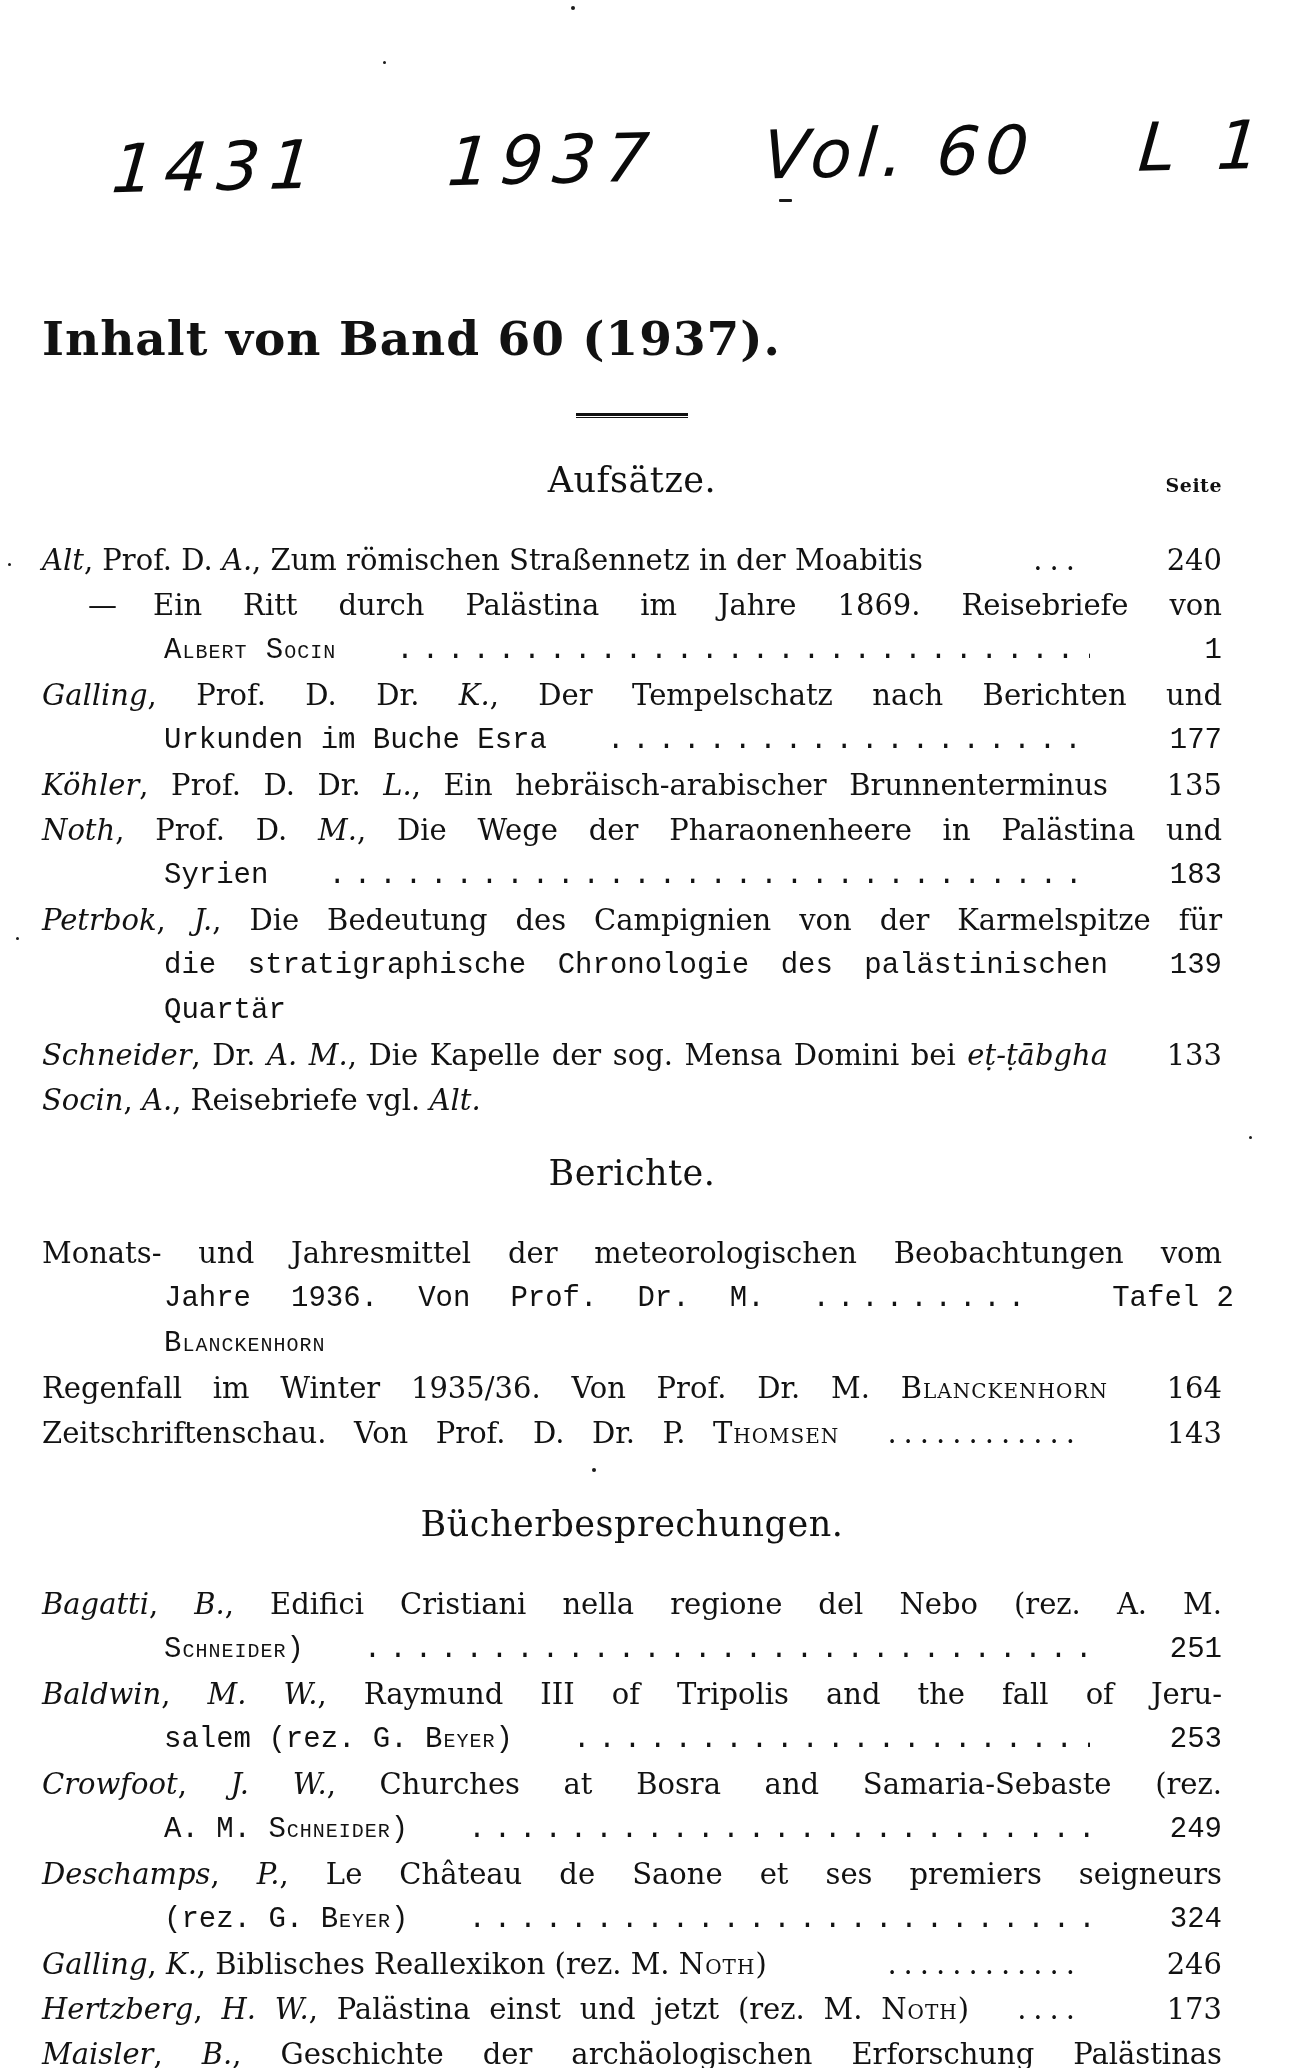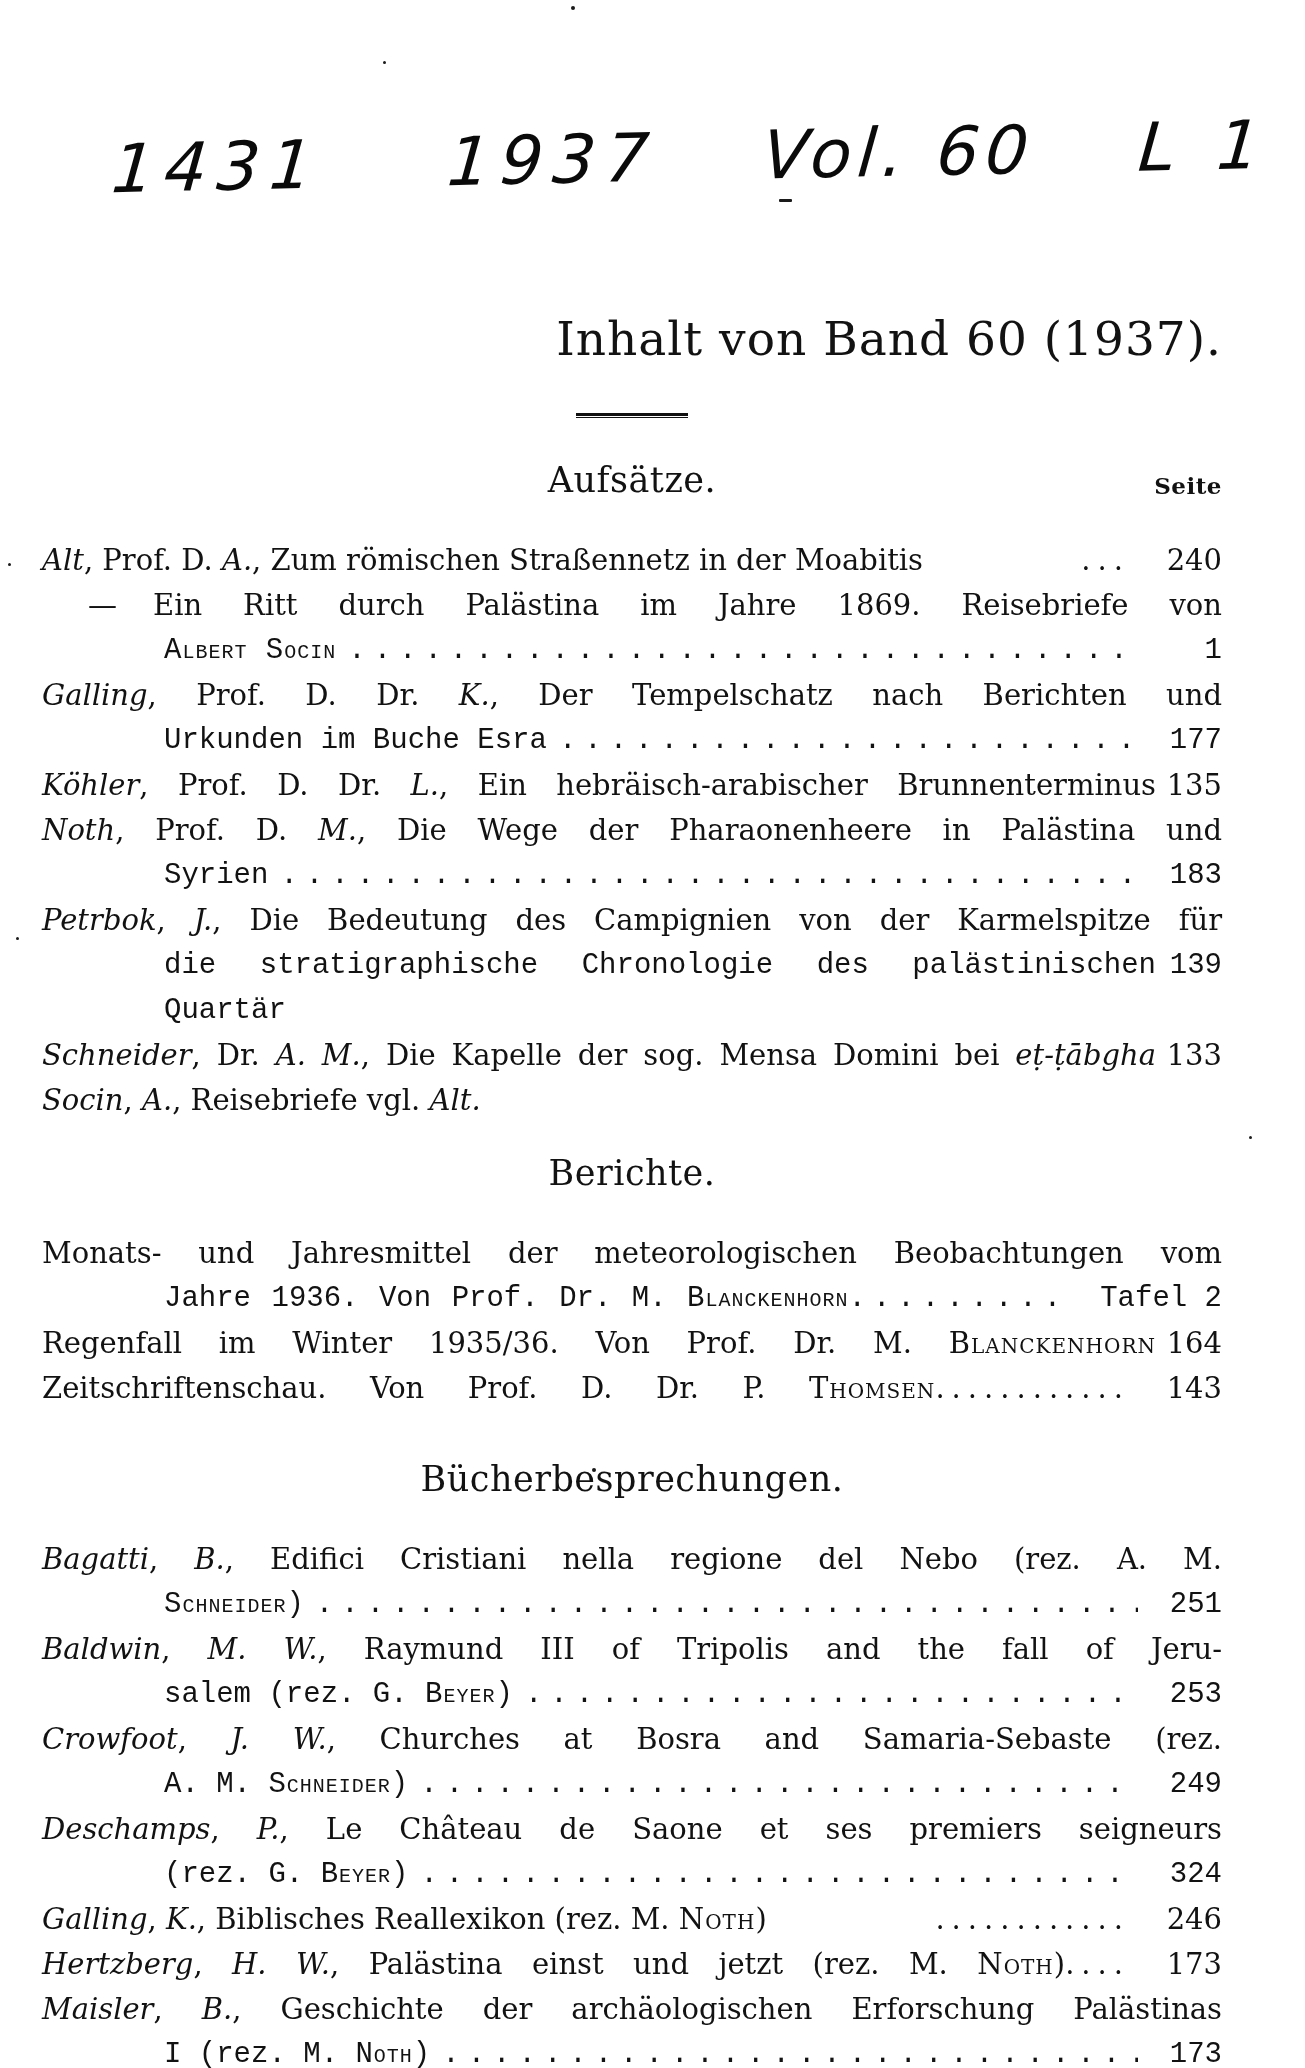--- a/index.html
+++ b/index.html
@@ -24,48 +24,48 @@
     color: #0a0a0a;
     white-space: nowrap;
   }
   .handwriting .hw { transform: skewX(-6deg); }
   .hw-2 { margin-left: 125px; }
   .hw-3 { margin-left: 105px; letter-spacing: 6px; }
   .hw-4 { margin-left: 105px; }
 
   .doc-title {
     position: absolute; top: 280px; left: 42px; width: 1180px;
-    text-align: right;
-    font-size: 47px; font-weight: normal;
+    text-align: left;
+    font-size: 47px; font-weight: bold;
     letter-spacing: 1px;
     white-space: nowrap;
   }
   .title-divider {
     position: absolute; top: 413px; left: 576px;
     width: 112px; height: 5px;
     background: linear-gradient(#111 0 55%, #fff 55% 70%, #111 70% 100%);
   }
 
   .toc {
     position: absolute; top: 458px; left: 42px; width: 1180px;
     font-size: 29px; line-height: 45px;
   }
   .heading-row { position: relative; text-align: center; height: 50px; margin-bottom: 30px; }
   .section-heading {
     display: inline; margin: 0;
     font-size: 35px; font-weight: normal; letter-spacing: 0.5px;
   }
   .side-label {
     position: absolute; right: 0; bottom: 0;
-    font-size: 23px; font-weight: bold; letter-spacing: 0.5px;
+    font-size: 19px; font-weight: bold; letter-spacing: 0.5px;
   }
   .toc-section + .toc-section .heading-row { margin-top: 28px; }
   .toc-section:last-child .heading-row { margin-top: 46px; }
 
-  .row { display: flex; align-items: baseline; }
+  .row { display: flex; align-items: baseline; gap: 48px; }
   .row .text { flex: 1 1 auto; min-width: 0; }
   .row.has-leader .text { flex: 0 0 auto; }
   .row.cont { padding-left: 122px; font-family: Liberation Mono, monospace; }
   .row.dash { padding-left: 46px; }
   .seg-dash { margin-right: 36px; }
   .text.justify { text-align: justify; text-align-last: justify; }
   .it { font-style: italic; }
   .sc { font-variant: small-caps; letter-spacing: 1px; }
   .leader {
     flex: 1 1 auto; overflow: hidden; white-space: nowrap;

